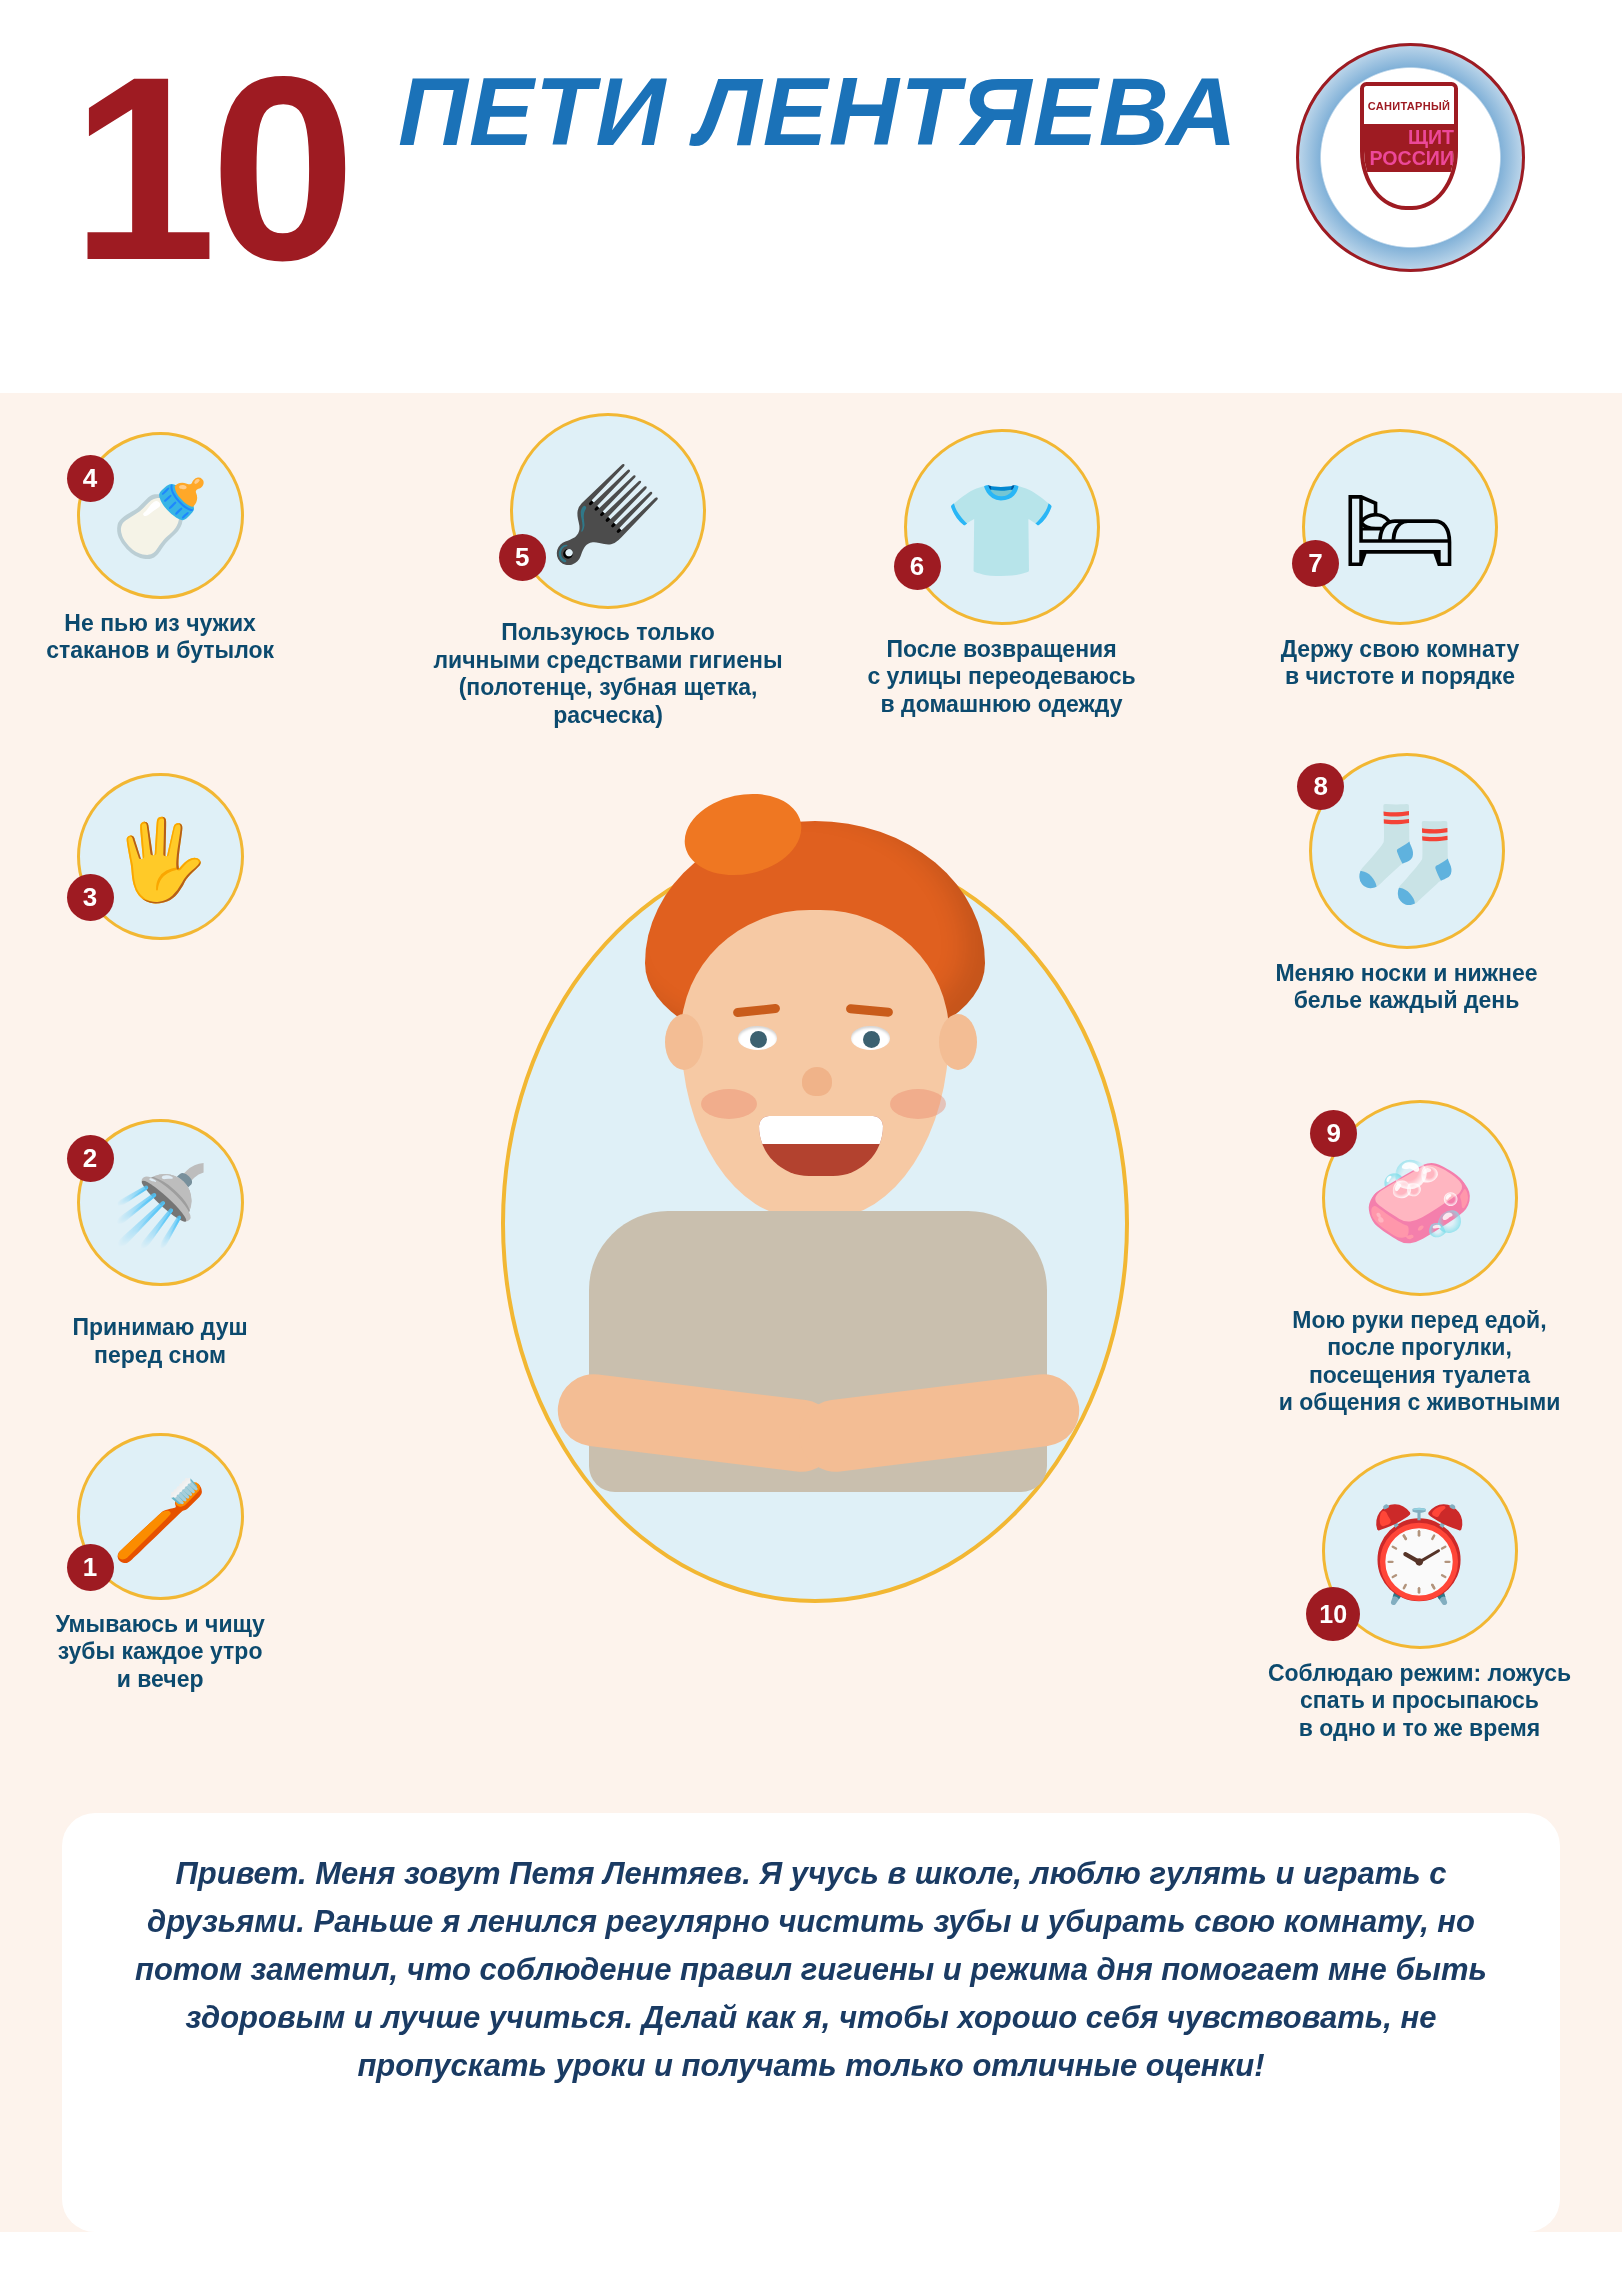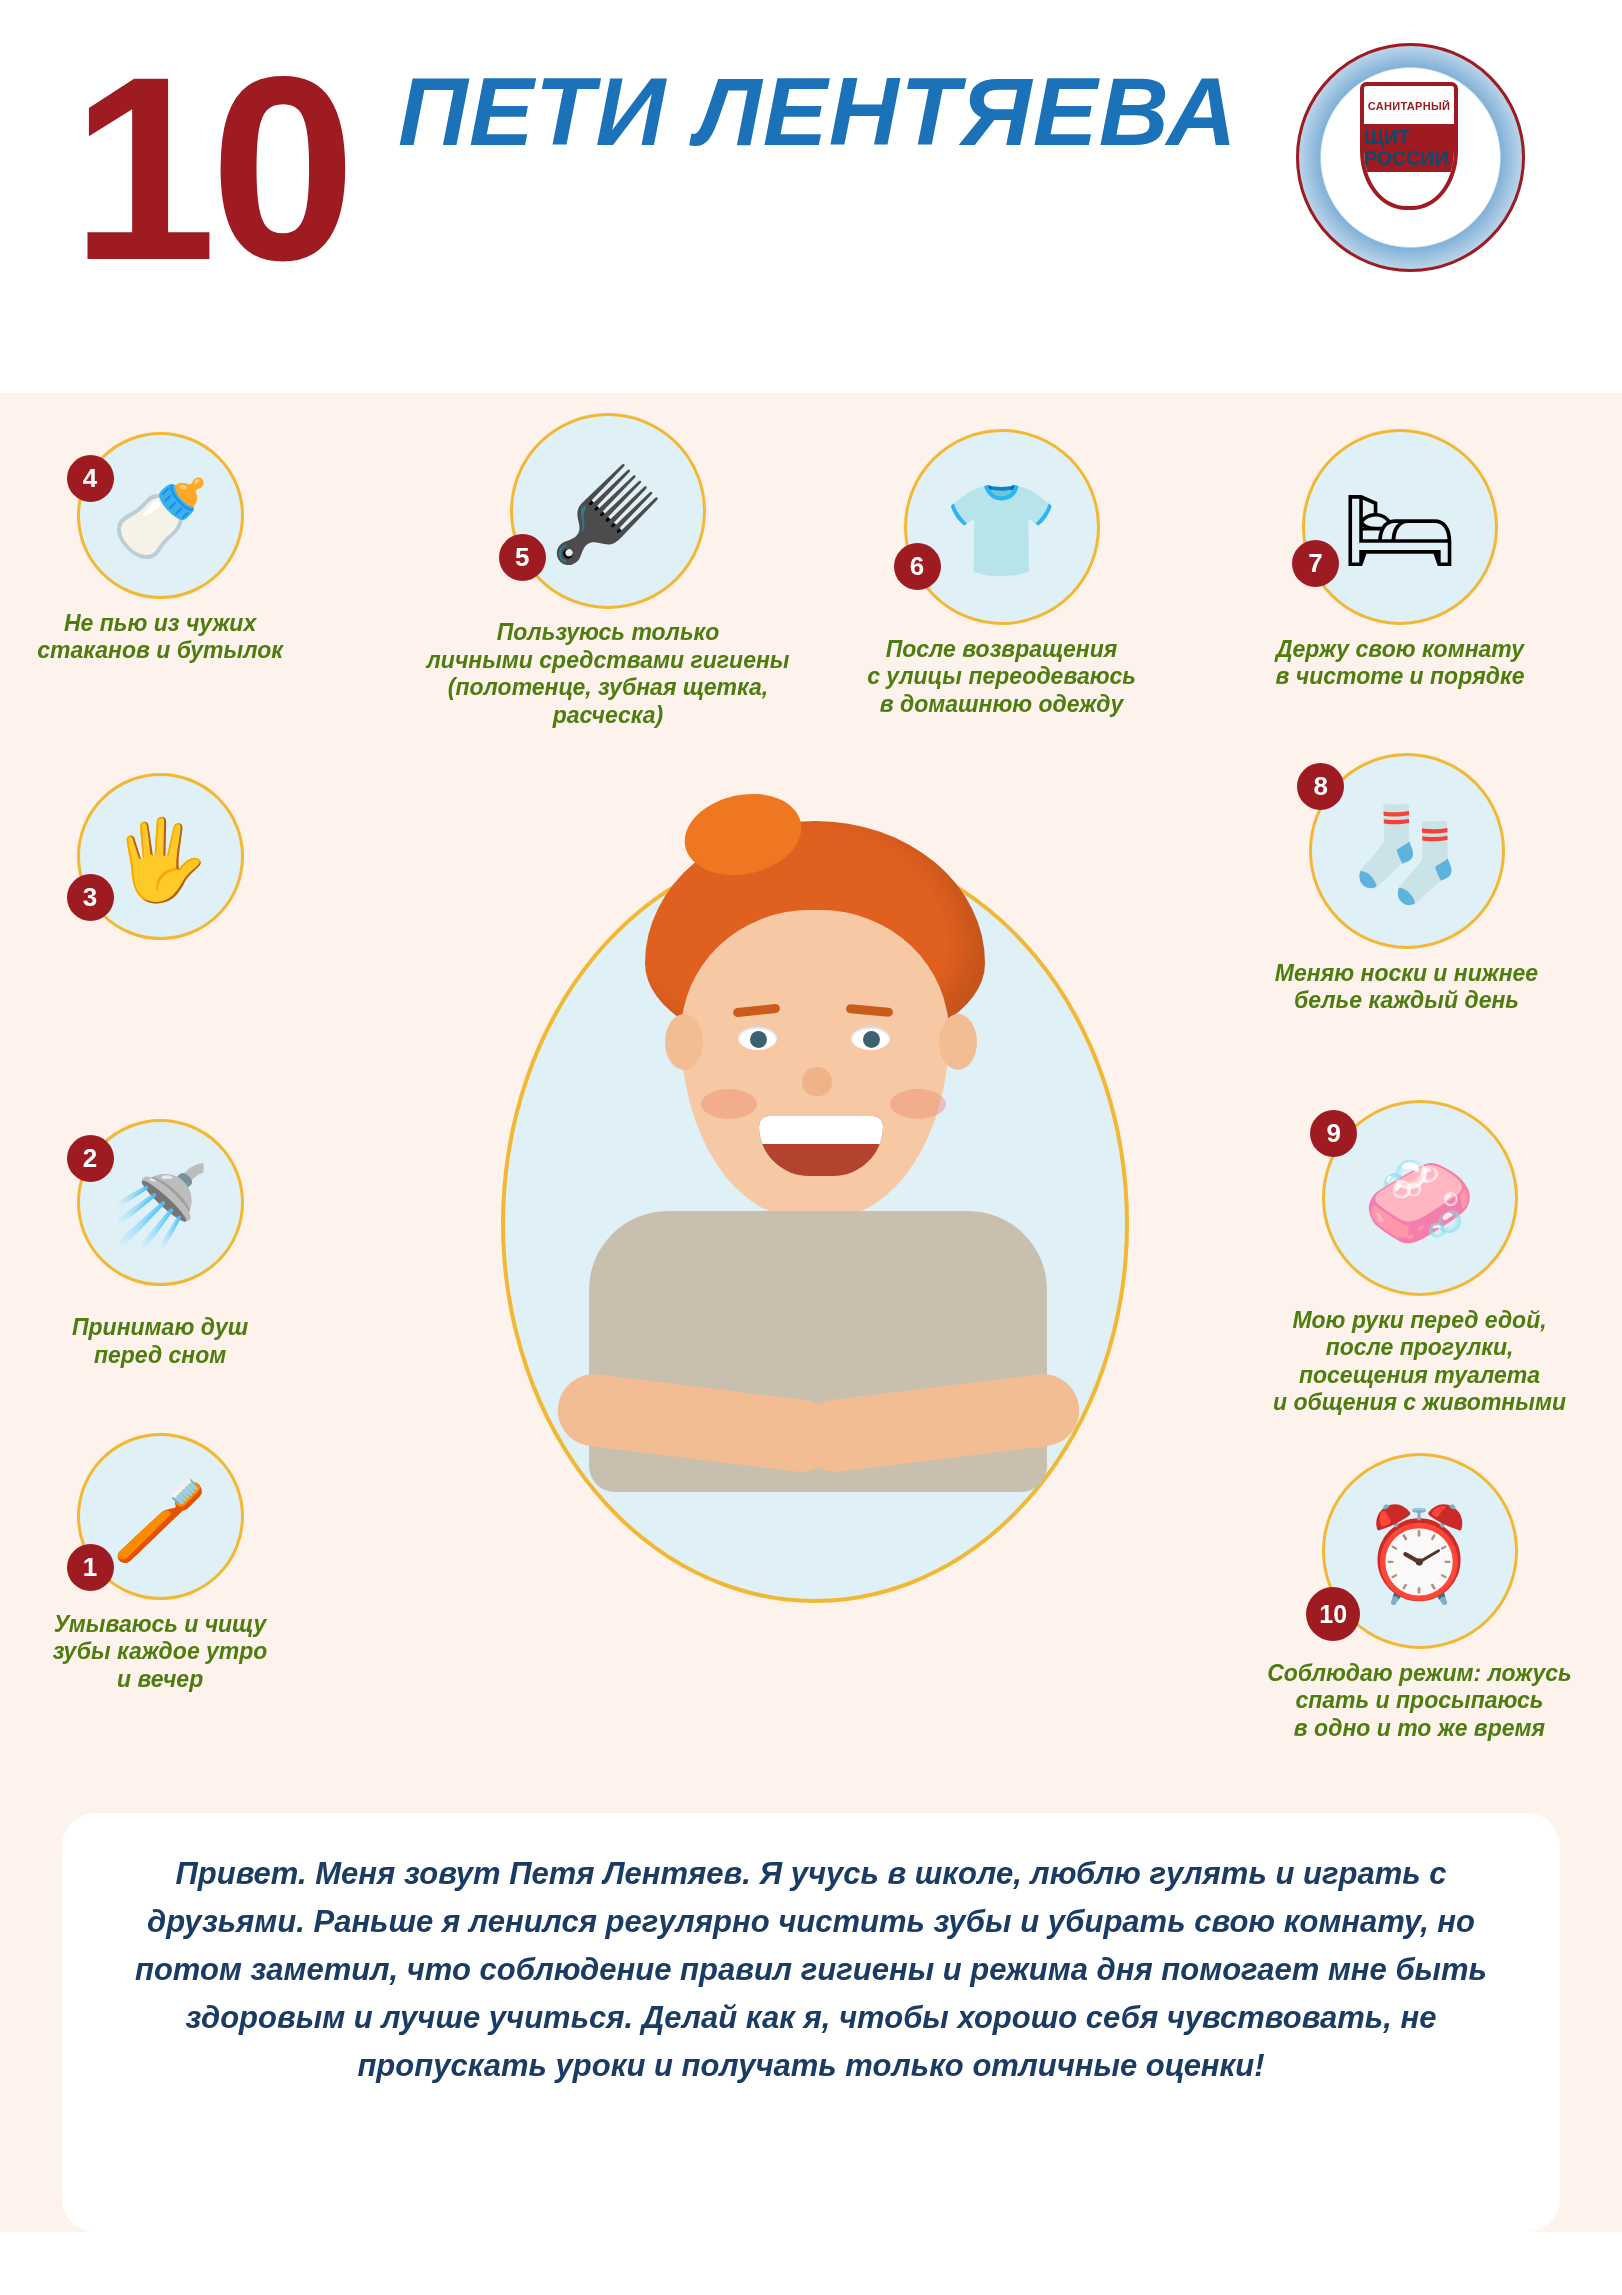--- a/index.html
+++ b/index.html
@@ -96,24 +96,24 @@
     left:0; top:14.4px; width:100%;
     text-align:center;
     font-size: 11px;
     font-weight: bold;
     color: #9e1b22;
     letter-spacing: 0.3px;
   }
   .logo .shield-main-text {
     position:absolute;
     left:0; top: 41px; width:100%;
-    text-align:left;
+    text-align:right;
     font-size: 19.6px;
     font-weight: bold;
-    color: #0c4a6e;
+    color: #ec4899;
     line-height: 1.08;
   }
   
   .content { position: relative; width:1623px; height: 1394px; }
 
   .rule {
     position: absolute;
     text-align: center;
     width: 281px;
   }
@@ -140,23 +140,22 @@
     font-size: 26px;
     font-weight: bold;
     line-height: 47px;
     text-align: center;
     z-index: 5;
   }
   .rule-text {
     margin-top: 10.5px;
     font-size: 23px;
     font-weight: bold;
-    color: #4d7c0f;
+    color: #0c4a6e;
     line-height: 1.2;
-    font-style: italic;
   }
   .emoji {
     font-size: 79px;
     line-height: 167px;
     display:block;
   }
   .circle.wide .emoji { line-height: 196px; font-size: 92px; }
 
   
   .portrait {

